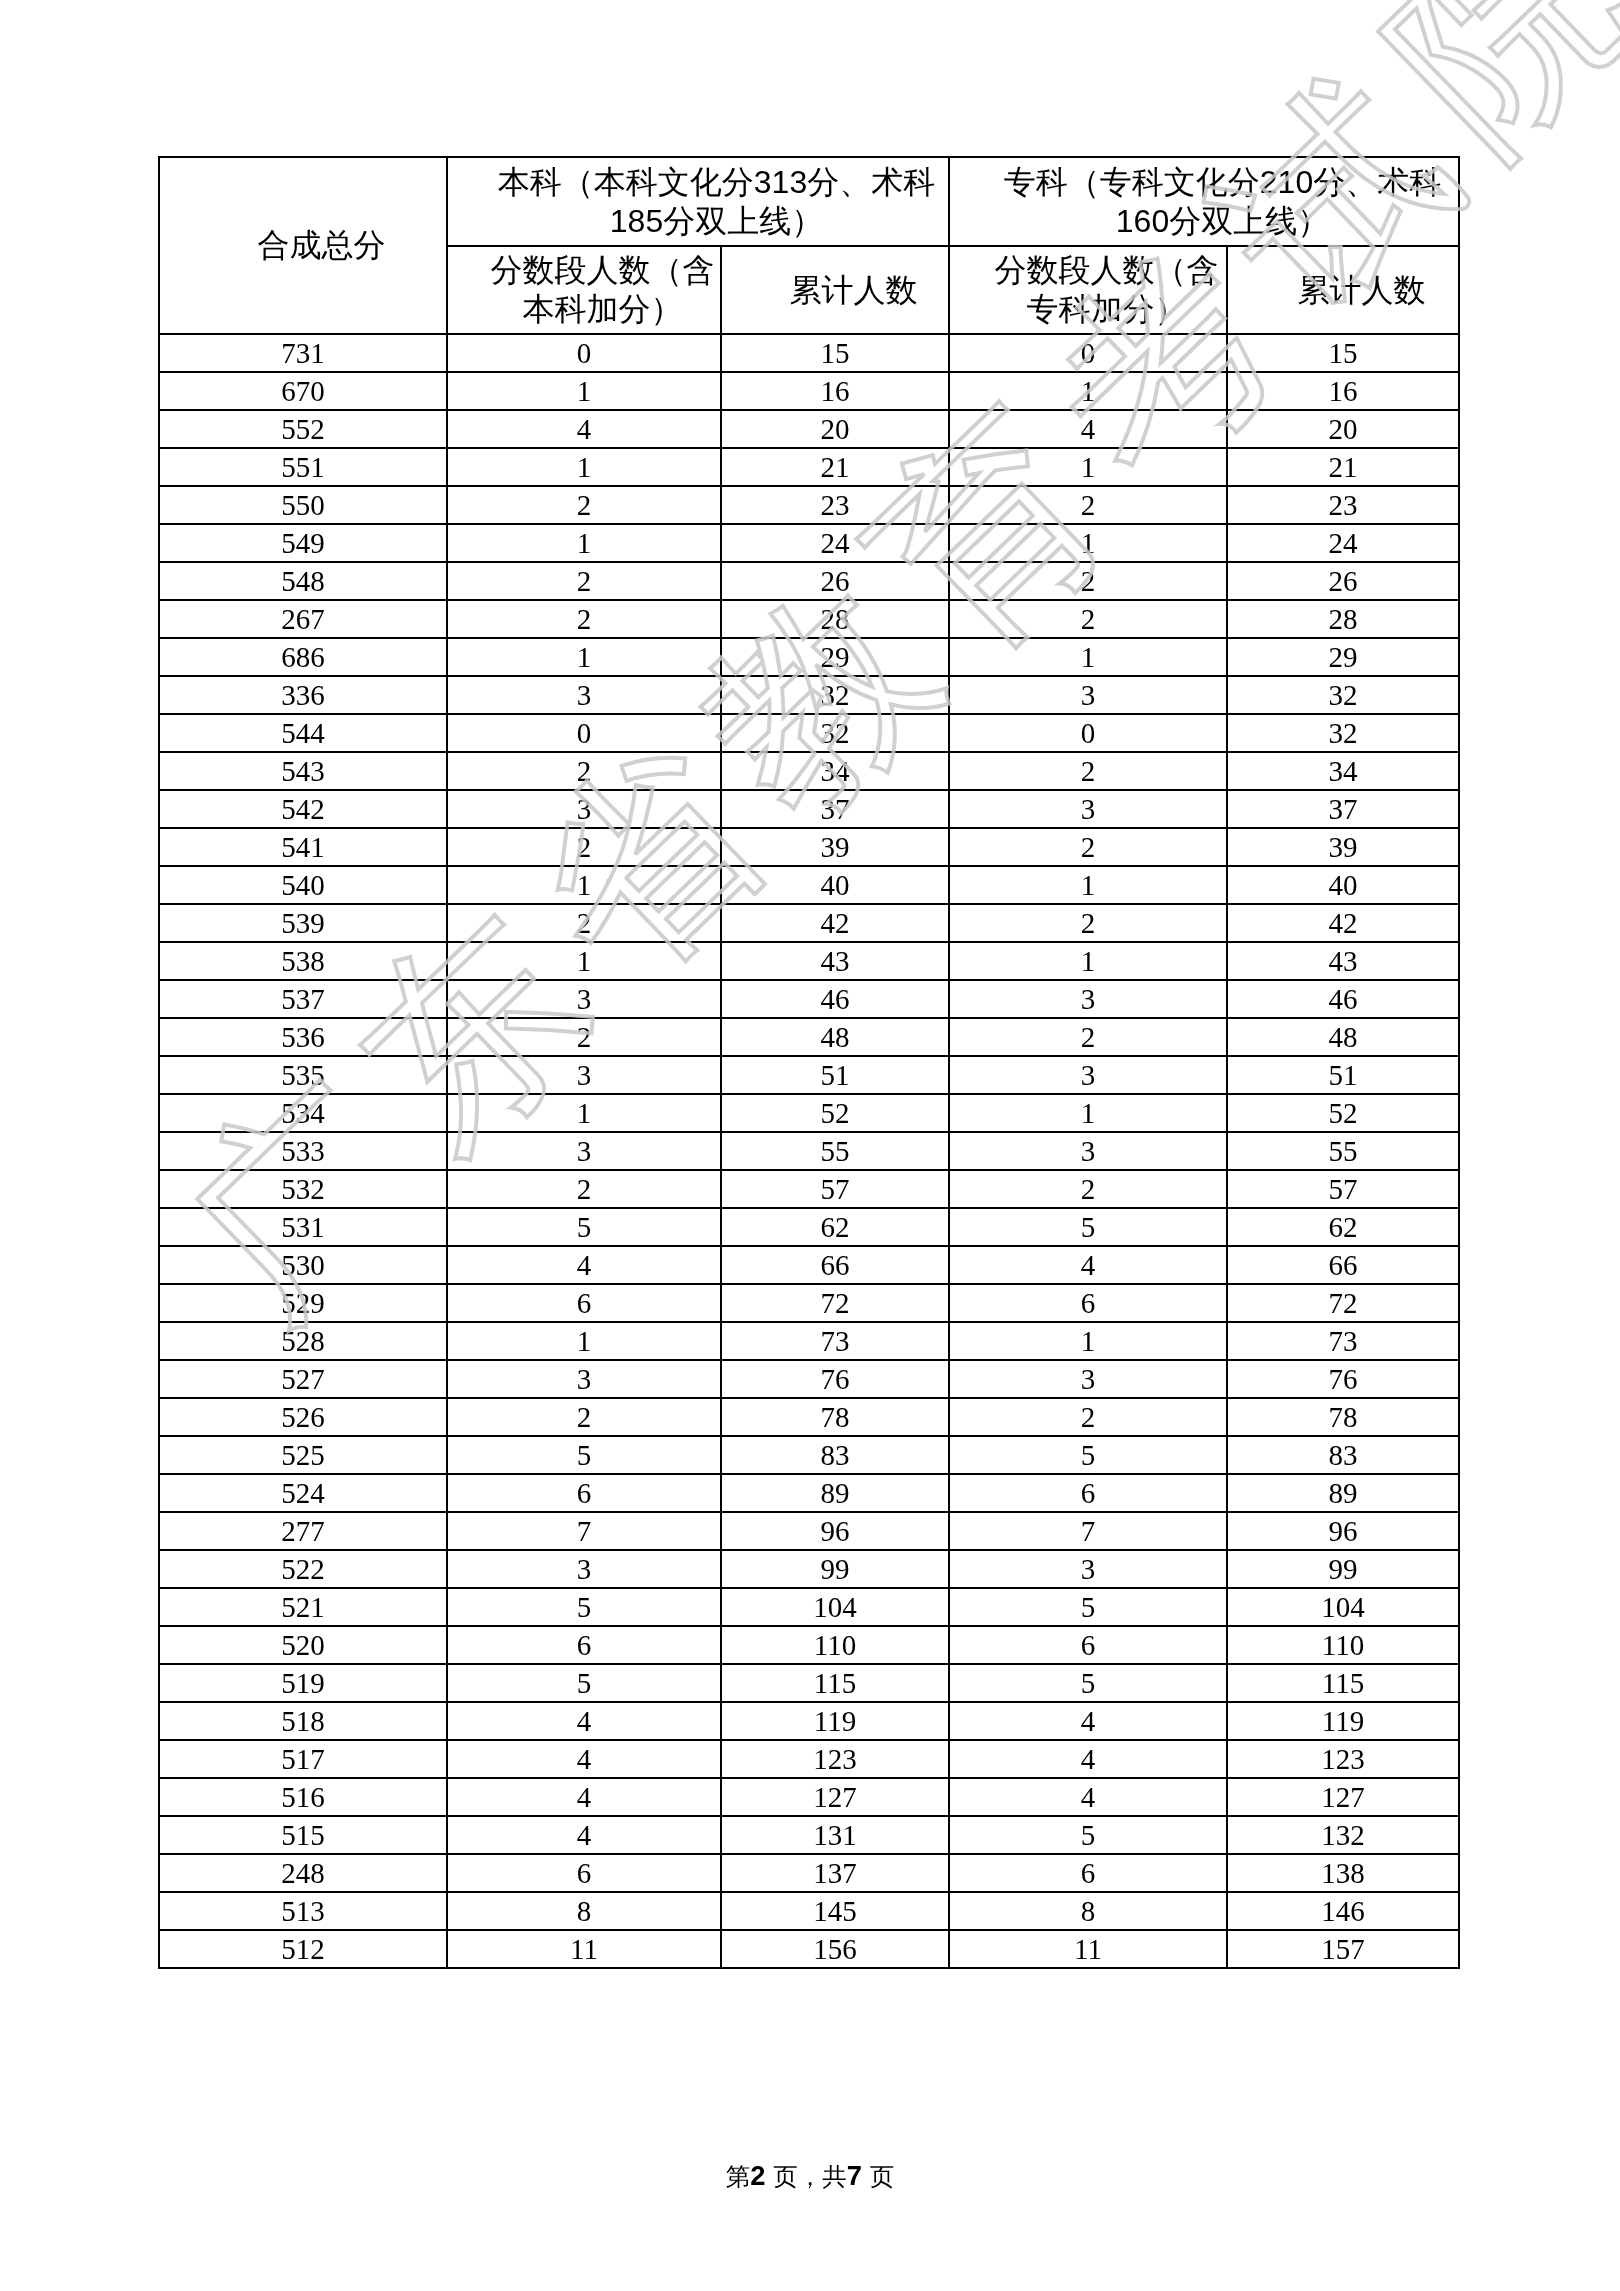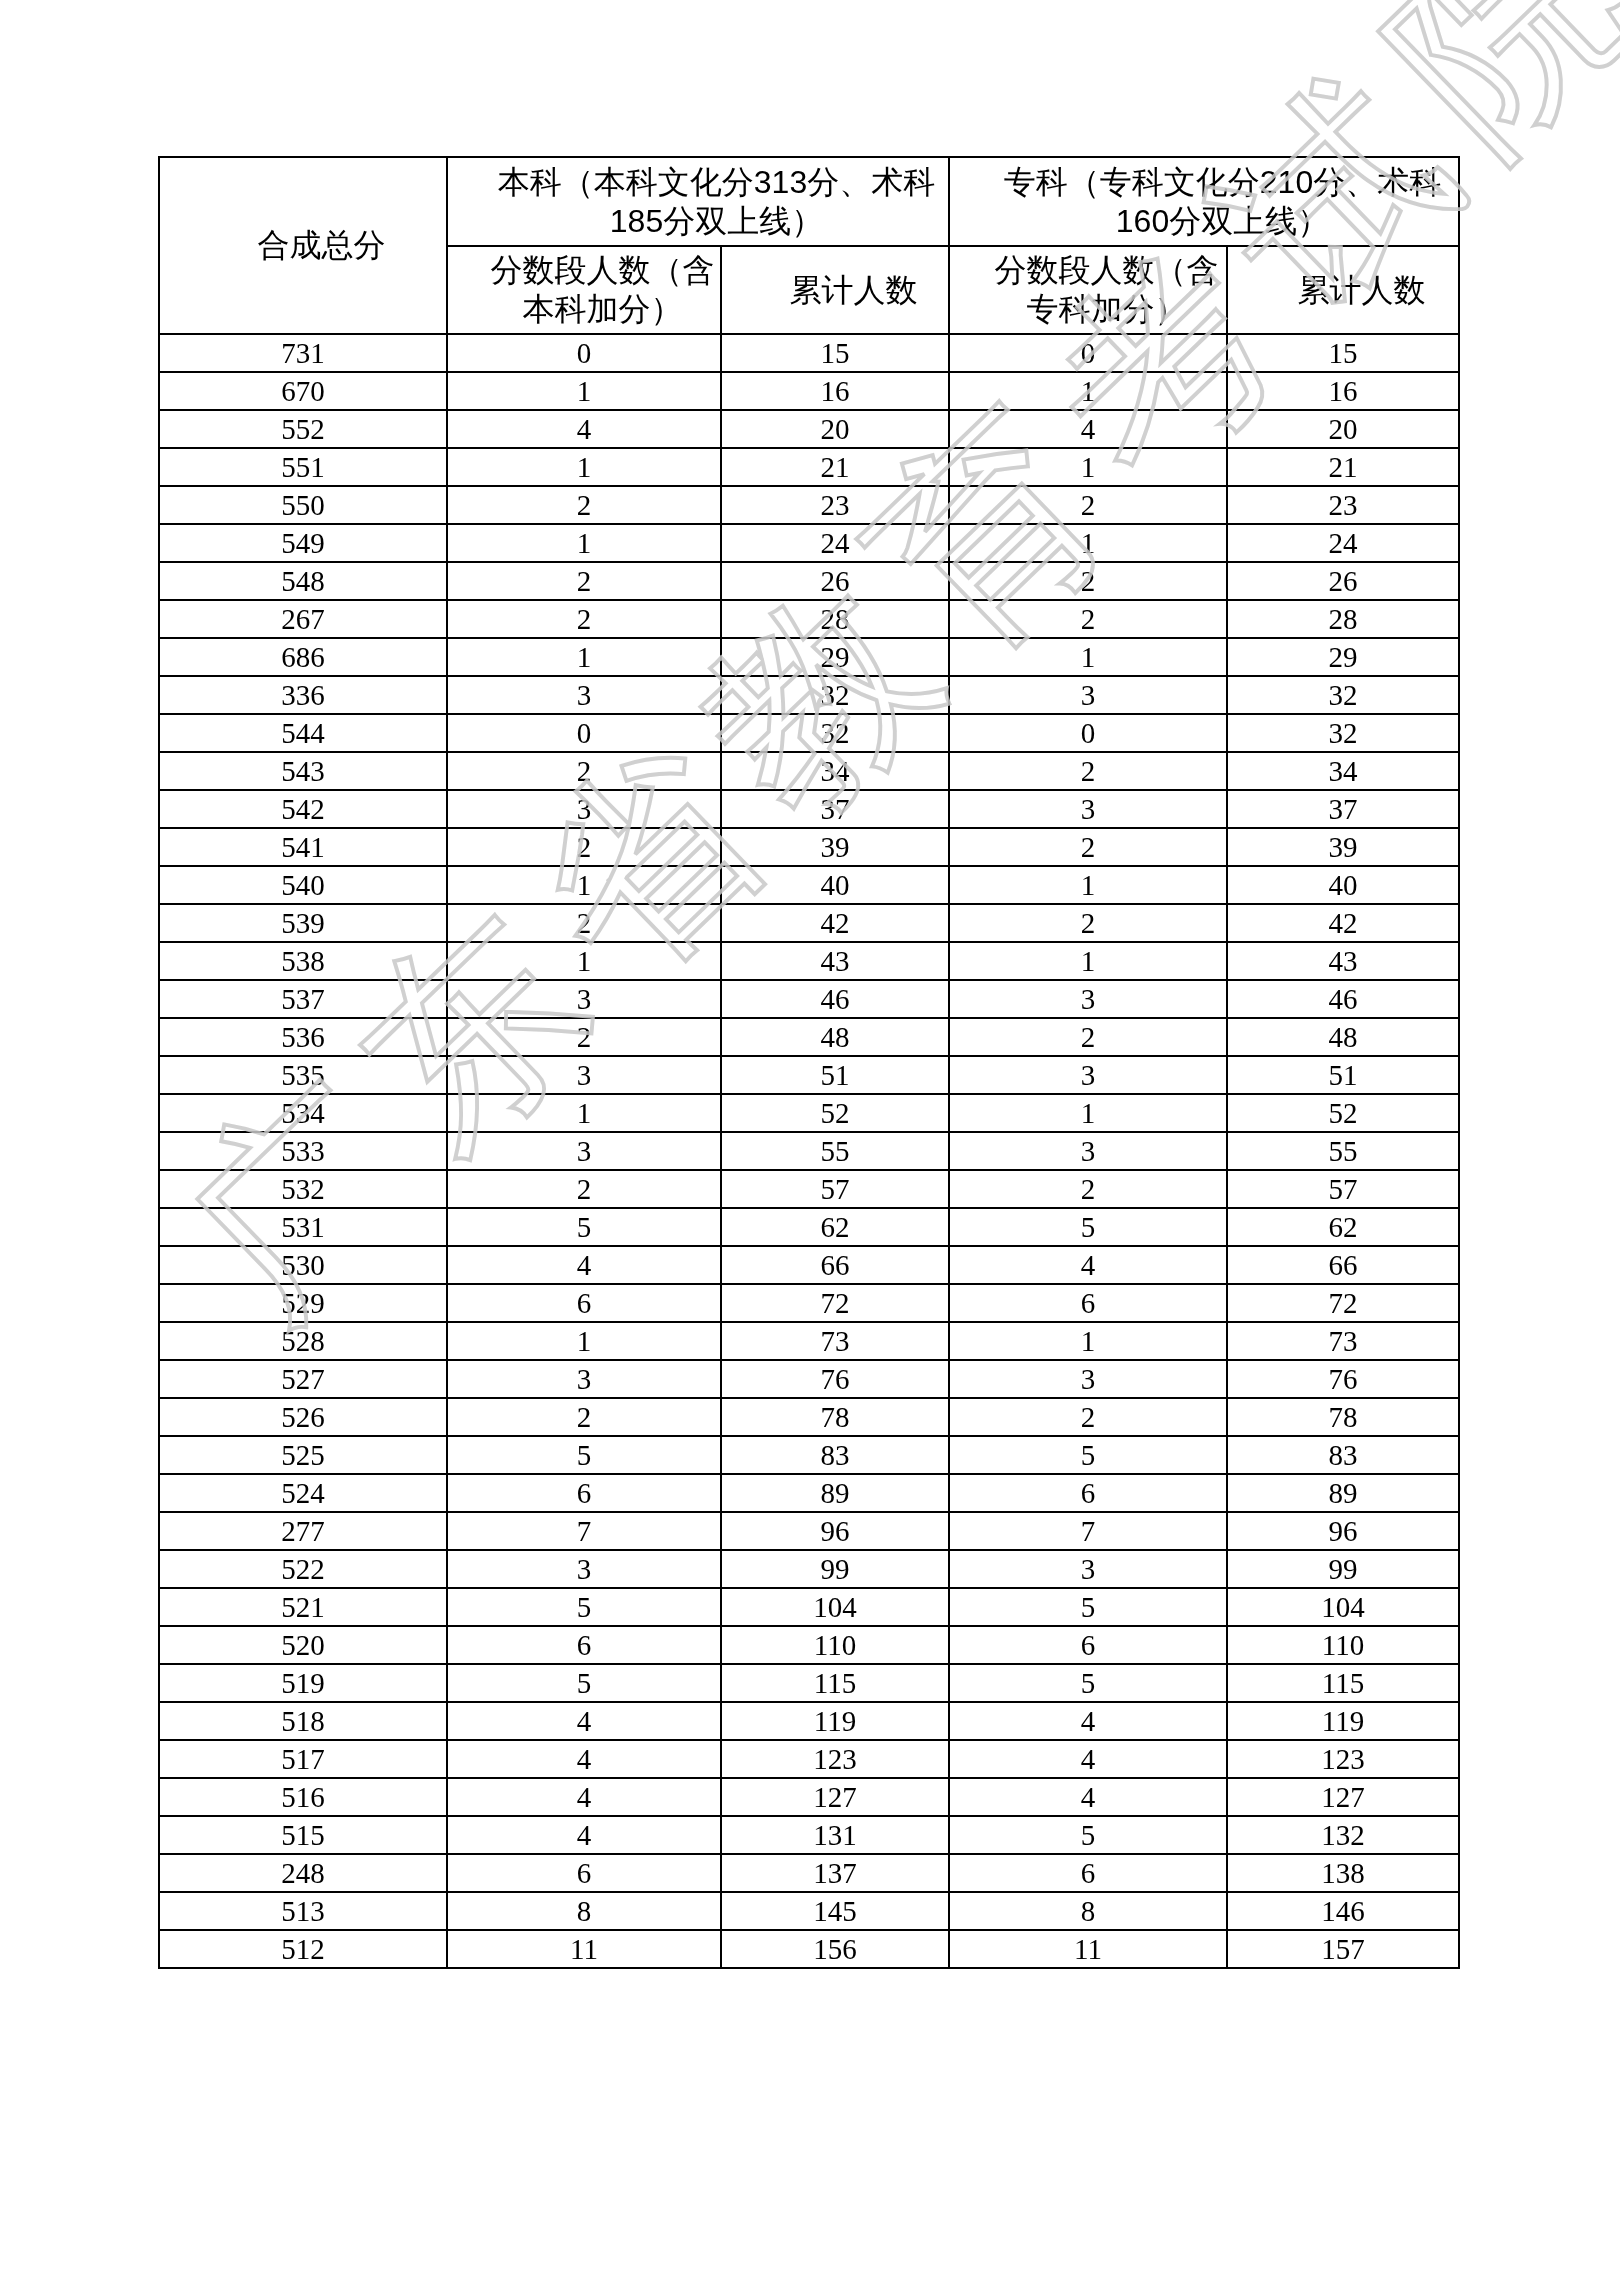--- a/index.html
+++ b/index.html
@@ -356,16 +356,19 @@
         <tr>
           <td>512</td>
           <td>11</td>
           <td>156</td>
           <td>11</td>
           <td>157</td>
         </tr>
       </tbody>
   </table>
 
+  <div class="footer">
+    <span>第</span><span class="num">2</span><span> 页，共</span><span class="num">7</span><span> 页</span>
+  </div>
 
   <div class="watermark">广东省教育考试院</div>
 </div>
 
 
 </body></html>

